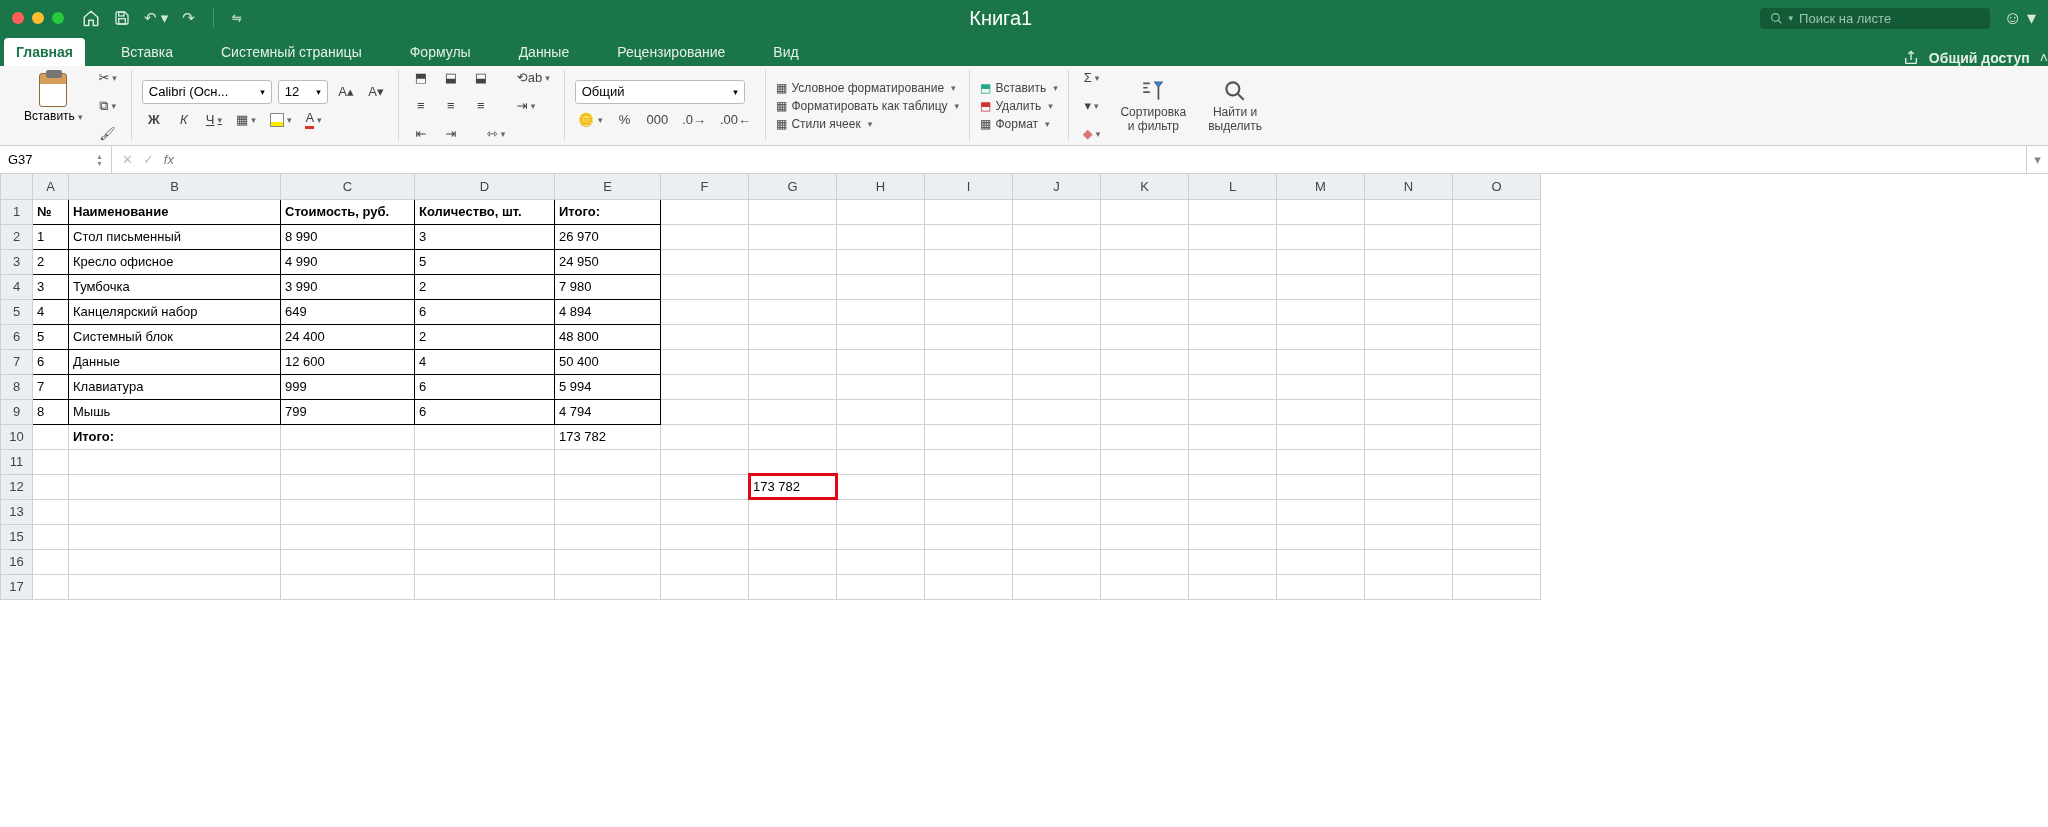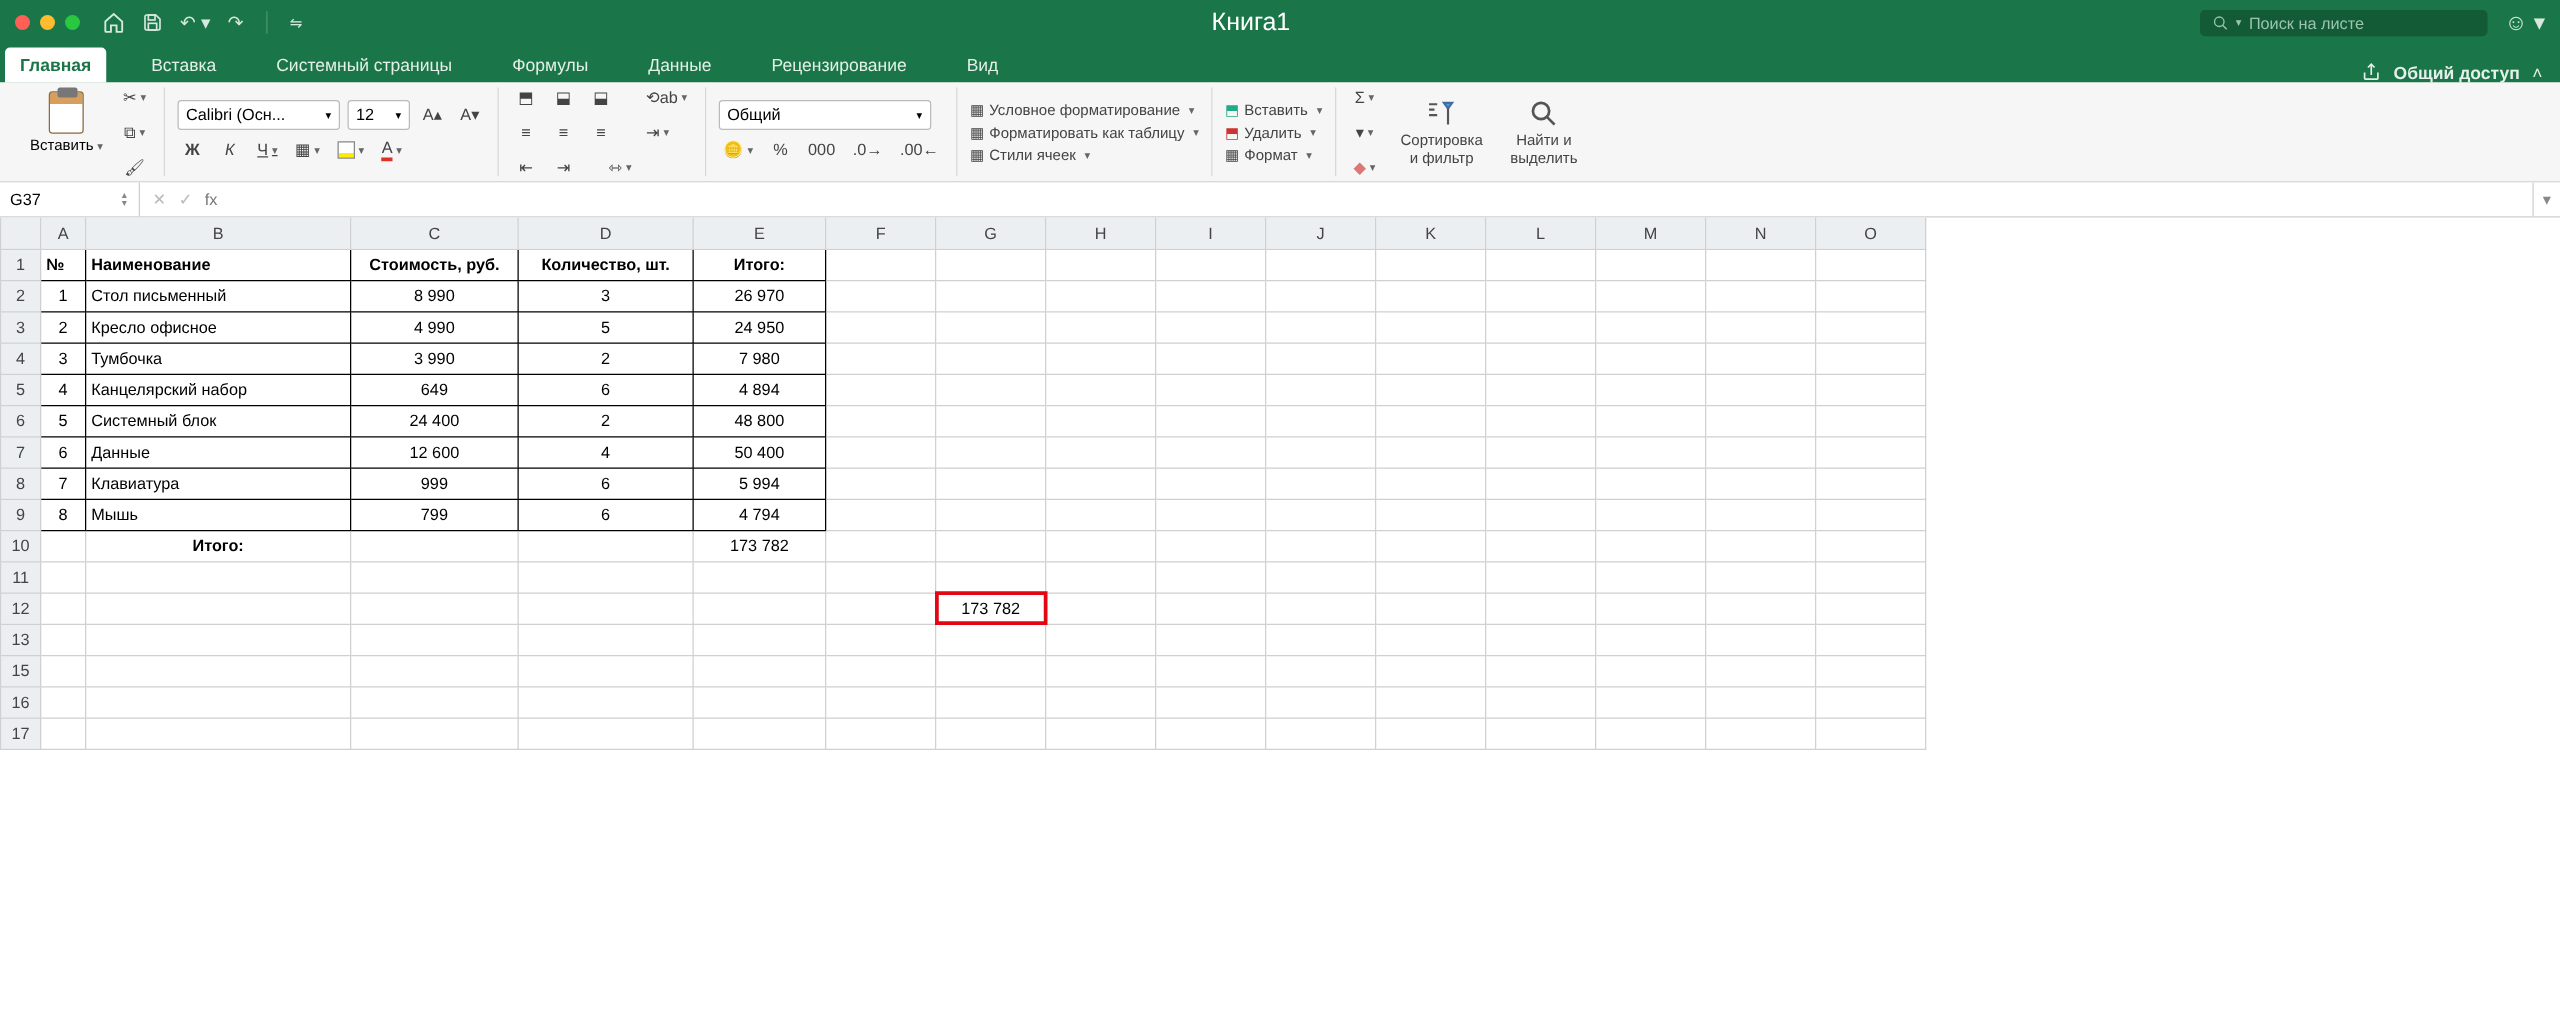--- a/index.html
+++ b/index.html
@@ -14,21 +14,21 @@
 .titlebar-icons span { cursor: pointer; font-size: 15px; }
 .titlebar-divider { width: 1px; height: 18px; background: #4a9670; margin: 0 4px; }
 .title { flex: 1; text-align: center; font-size: 20px; color: #fff; }
 .search-box { background: #135a37; border-radius: 4px; padding: 3px 10px; display: flex; align-items: center; gap: 6px; width: 230px; color: #9ac5ae; font-size: 13px; }
 .smiley { margin-left: 14px; font-size: 18px; color: #d7e8de; }
 
 
 .tabstrip { height: 30px; background: #1a7548; display: flex; align-items: flex-end; padding-left: 4px; color: #fff; gap: 24px; }
 .tab { font-size: 14px; padding: 6px 12px; cursor: pointer; color: #e4f0e9; }
 .tab.active { background: #fff; color: #1a7548; border-radius: 4px 4px 0 0; font-weight: 600; }
-.tabstrip-right { margin-left: auto; margin-right: 14px; display: flex; align-items: center; gap: 10px; color: #e4f0e9; font-size: 14px; }
+.tabstrip-right { margin-left: auto; display: flex; align-items: center; gap: 10px; color: #e4f0e9; font-size: 14px; }
 
 
 .ribbon { height: 80px; background: #f6f6f6; border-bottom: 1px solid #cfcfcf; display: flex; align-items: center; padding: 4px 10px; gap: 0; }
 .group { display: flex; flex-direction: column; justify-content: center; height: 100%; padding: 0 10px; border-right: 1px solid #d8d8d8; gap: 4px; }
 .group:last-child { border-right: none; }
 .btn-row { display: flex; align-items: center; gap: 6px; }
 .icon-btn { display: inline-flex; align-items: center; justify-content: center; height: 24px; min-width: 24px; border: 1px solid transparent; border-radius: 3px; cursor: pointer; font-size: 13px; color: #444; padding: 0 3px; }
 .select { border: 1px solid #bbb; background: #fff; height: 24px; padding: 0 6px; display: inline-flex; align-items: center; justify-content: space-between; font-size: 13px; border-radius: 3px; cursor: pointer; }
 .paste-big { display: flex; flex-direction: column; align-items: center; height: 64px; justify-content: center; cursor: pointer; padding: 0 4px; }
 .paste-icon { width: 28px; height: 34px; background: linear-gradient(#d99e5b 0 30%, #fff 30% 100%); border: 1px solid #8c6b3c; border-radius: 3px; position: relative; }
@@ -36,42 +36,42 @@
 .text-btn { font-size: 12px; color: #444; cursor: pointer; display: flex; align-items: center; gap: 4px; }
 .drop::after { content: "▾"; font-size: 9px; color: #666; margin-left: 3px; }
 
 .big-btn { display: flex; flex-direction: column; align-items: center; gap: 2px; padding: 0 6px; cursor: pointer; font-size: 12px; color: #444; text-align: center; line-height: 1.15; }
 
 
 .formulabar { height: 28px; border-bottom: 1px solid #cfcfcf; display: flex; align-items: center; background: #fff; }
 .name-box { width: 112px; border-right: 1px solid #cfcfcf; height: 100%; display: flex; align-items: center; padding: 0 8px; font-size: 13px; justify-content: space-between; }
 .name-box .stepper { display: flex; flex-direction: column; font-size: 7px; color: #888; line-height: 7px; }
 .fx-area { display: flex; align-items: center; gap: 10px; padding: 0 10px; flex: 1; font-size: 13px; color: #999; }
-.fx-area .fx { color: #777; }
+.fx-area .fx { font-style: italic; color: #777; }
 .formulabar .expand { width: 22px; text-align: center; color: #888; border-left: 1px solid #cfcfcf; height: 100%; display: flex; align-items: center; justify-content: center; }
 
 
 .sheet-wrap { position: relative; overflow: hidden; height: 530px; }
 .sheet { border-collapse: collapse; table-layout: fixed; }
 .sheet th, .sheet td { border: 1px solid #d0d0d0; height: 25px; font-size: 13px; background: #fff; }
 .sheet thead th { background: #eceff1; color: #444; font-weight: 400; text-align: center; border-top: none; }
 .sheet thead th.corner { background: #eceff1; width: 32px; }
 .sheet tbody th { background: #eceff1; color: #444; font-weight: 400; text-align: center; width: 32px; }
 .sheet td { padding: 0 4px; }
 
 .col-A { width: 36px; }
 .col-B { width: 212px; }
 .col-C { width: 134px; }
 .col-D { width: 140px; }
 .col-E { width: 106px; }
 .col-rest { width: 88px; }
 
 .data-border { border: 1px solid #000 !important; }
 .hdr { font-weight: 700; }
-.right { text-align: center; }
+.right { text-align: left; }
 .left { text-align: left; }
 .highlight { outline: 3px solid #e30613; outline-offset: -2px; }
 
 
 svg { display: block; }
 </style>
 </head>
 <body>
 
 <div class="titlebar">

